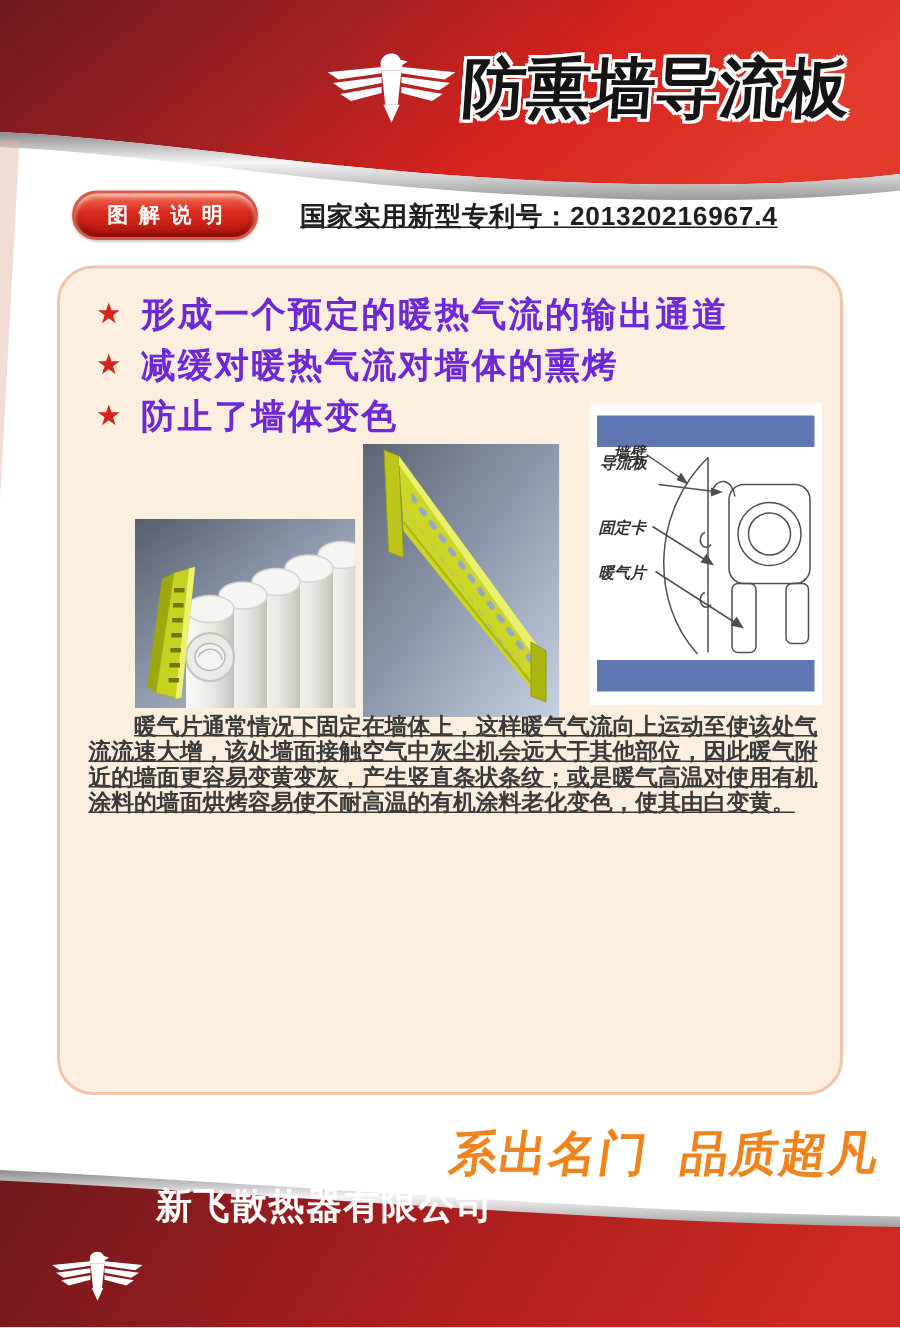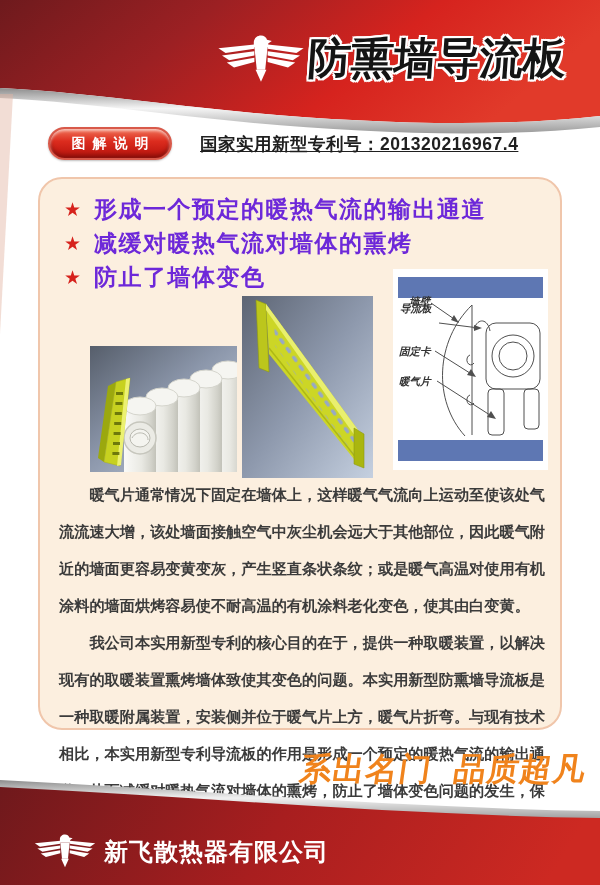--- a/index.html
+++ b/index.html
@@ -52,34 +52,34 @@
   .fig3{left:353px;top:90px;width:155px;height:201px;background:#ffffff;font-style:italic;}
   .dlabel{
     position:absolute;font-size:10.5px;color:#333;font-weight:bold;white-space:nowrap;
   }
   .dl-0{left:16px;top:26px;}
   .dl-1{left:7px;top:33px;}
   .dl-2{left:6px;top:76px;}
   .dl-3{left:6px;top:106px;}
   .paragraphs{position:absolute;left:19px;top:297px;width:486px;}
   .paragraphs p{
-    margin:0;font-size:15.2px;line-height:37px;font-weight:bold;color:#3b3b3b;
-    text-align:justify;text-indent:2em;letter-spacing:0;
+    margin:0;font-size:15.2px;line-height:17px;font-weight:bold;color:#3b3b3b;
+    text-align:justify;text-indent:2em;letter-spacing:0;text-decoration:underline;
   }
   
   .slogan{
     position:absolute;left:300px;top:748px;
     font-size:32px;font-weight:900;color:#f0831c;white-space:nowrap;
     transform:skewX(-8deg);letter-spacing:1px;word-spacing:12px;
   }
   
   .footer-svg{position:absolute;left:0;top:778px;}
   .footer-logo{position:absolute;left:33px;top:834px;width:64px;height:34px;}
   .footer-company{
-    position:absolute;left:104px;top:836px;
+    position:absolute;left:104px;top:788px;
     font-size:24px;font-weight:bold;color:#ffffff;letter-spacing:1px;white-space:nowrap;
   }
 </style>
 </head>
 <body>
 
 <div id="page">
 
   <svg class="header-svg" width="600" height="135" viewBox="0 0 600 135" preserveAspectRatio="none">
     <defs>
@@ -237,21 +237,20 @@
         </g>
       </svg>
       <span class="dlabel dl-0">墙壁</span>
       <span class="dlabel dl-1">导流板</span>
       <span class="dlabel dl-2">固定卡</span>
       <span class="dlabel dl-3">暖气片</span>
     </div>
 
     <div class="paragraphs">
       <p>暖气片通常情况下固定在墙体上，这样暖气气流向上运动至使该处气流流速大增，该处墙面接触空气中灰尘机会远大于其他部位，因此暖气附近的墙面更容易变黄变灰，产生竖直条状条纹；或是暖气高温对使用有机涂料的墙面烘烤容易使不耐高温的有机涂料老化变色，使其由白变黄。</p>
-      <p>我公司本实用新型专利的核心目的在于，提供一种取暖装置，以解决现有的取暖装置熏烤墙体致使其变色的问题。本实用新型防熏墙导流板是一种取暖附属装置，安装侧并位于暖气片上方，暖气片折弯。与现有技术相比，本实用新型专利导流板的作用是形成一个预定的暖热气流的输出通道，从而减缓对暖热气流对墙体的熏烤，防止了墙体变色问题的发生，保证了安装所述取暖装置室内墙体的清洁和美观。</p>
     </div>
   </div>
 
   <div class="slogan">系出名门 品质超凡</div>
 
   <svg class="footer-svg" width="600" height="107" viewBox="0 0 600 107" preserveAspectRatio="none">
     <defs>
       <linearGradient id="fred" x1="0" y1="0" x2="1" y2="0.1">
         <stop offset="0" stop-color="#6f191c"></stop>
         <stop offset="0.5" stop-color="#a81e1f"></stop>

